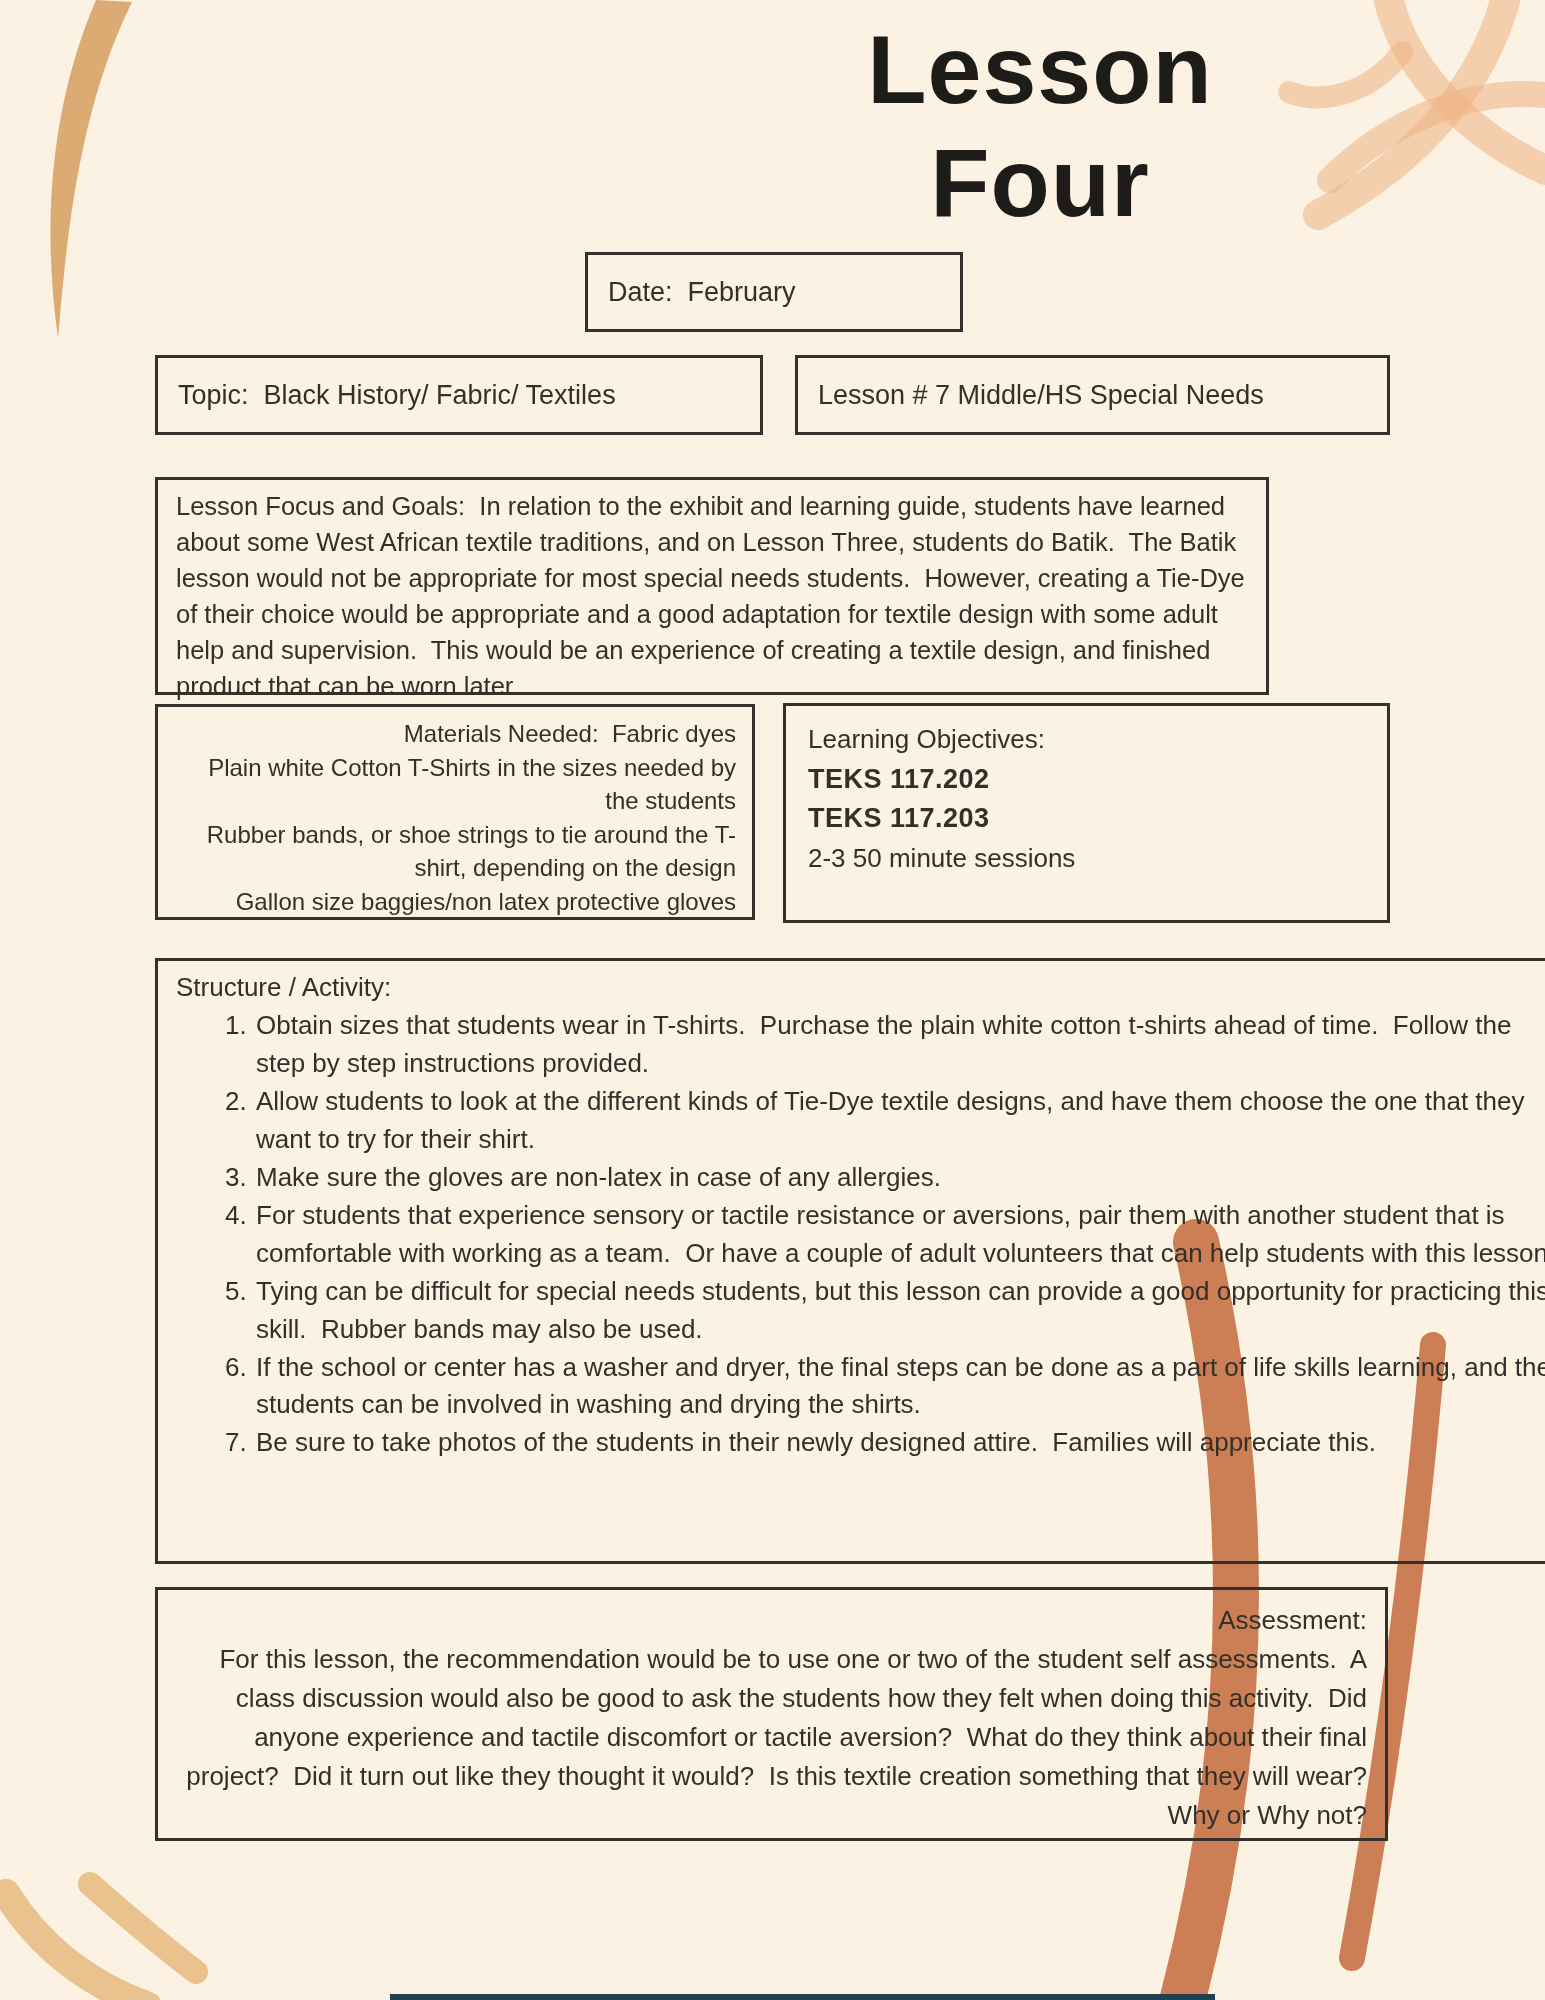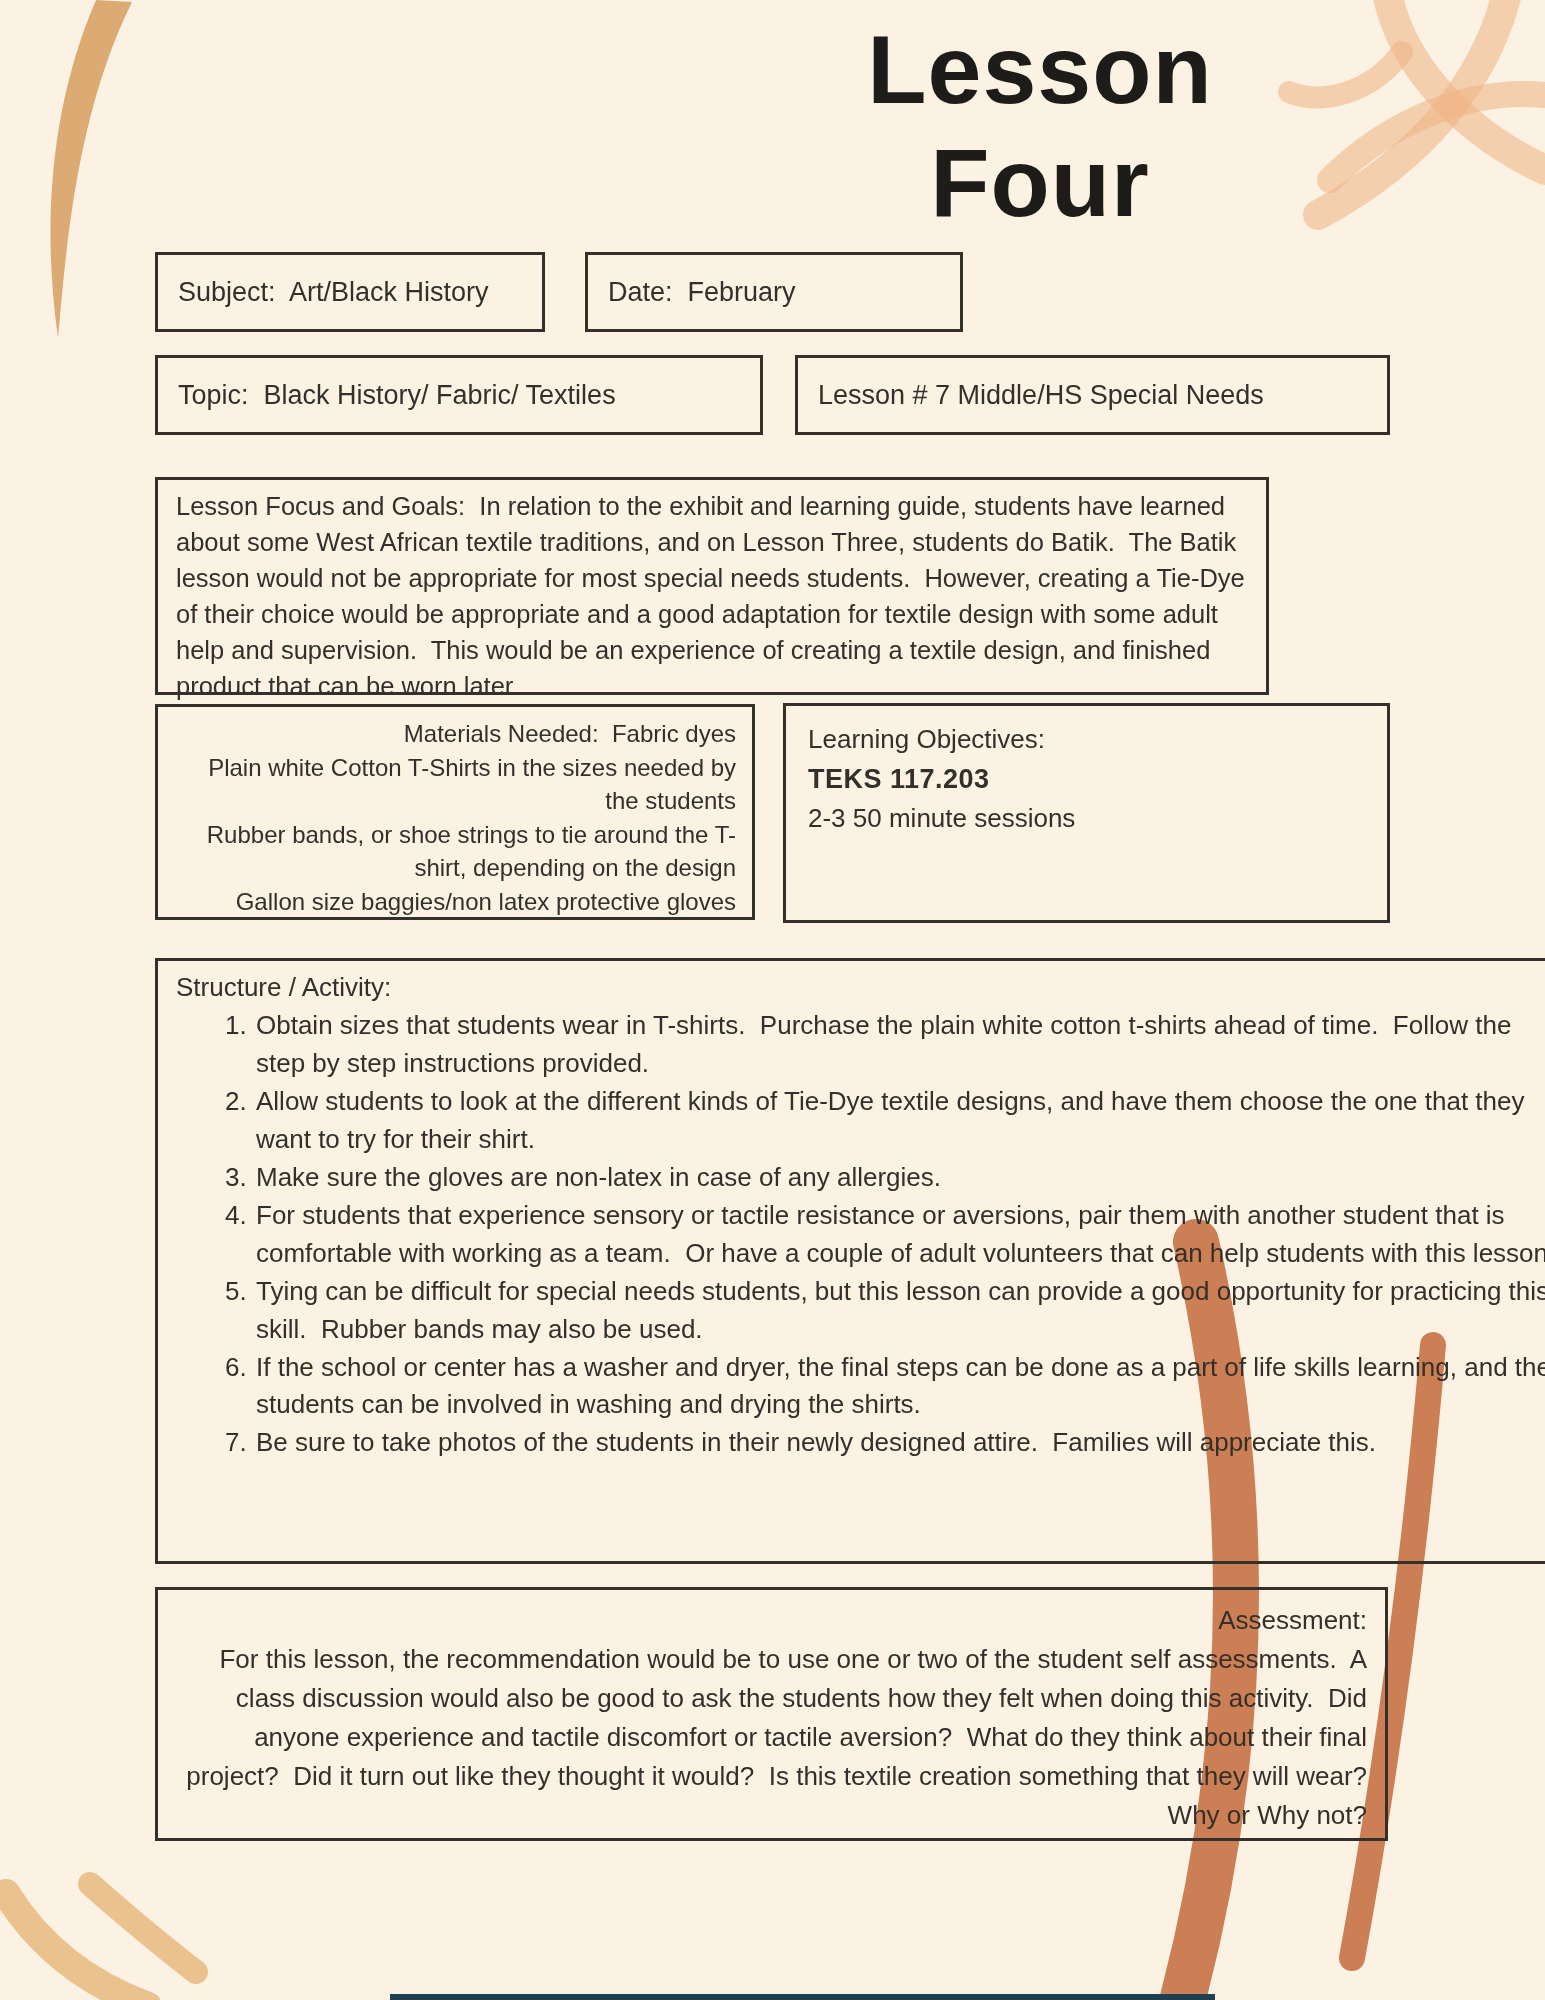--- a/index.html
+++ b/index.html
@@ -74,23 +74,20 @@
       <path d="M6,1893 Q55,1972 148,2006" stroke-width="28"></path>
       <path d="M90,1884 Q148,1935 196,1972" stroke-width="24"></path>
     </g>
   </svg>
 
   <div class="page-title">
     <div>Lesson</div>
     <div>Four</div>
   </div>
 
-  <div class="box meta-box" style="left:155px; top:252px; width:390px; height:80px;">
-    <span class="txt">Subject:  Art/Black History</span>
-  </div>
   <div class="box meta-box" style="left:585px; top:252px; width:378px; height:80px;">
     <span class="txt">Date:  February</span>
   </div>
 
   <div class="box meta-box" style="left:155px; top:355px; width:608px; height:80px;">
     <span class="txt">Topic:  Black History/ Fabric/ Textiles</span>
   </div>
   <div class="box meta-box" style="left:795px; top:355px; width:595px; height:80px;">
     <span class="txt">Lesson # 7 Middle/HS Special Needs</span>
   </div>
@@ -101,20 +98,21 @@
 
   <div class="box materials-box">
     <div class="txt">Materials Needed:  Fabric dyes</div>
     <div class="txt">Plain white Cotton T-Shirts in the sizes needed by the students</div>
     <div class="txt">Rubber bands, or shoe strings to tie around the T-shirt, depending on the design</div>
     <div class="txt">Gallon size baggies/non latex protective gloves</div>
   </div>
 
   <div class="box objectives-box">
     <div class="obj-line txt">Learning Objectives:</div>
+    <div class="obj-line teks txt">TEKS 117.202</div>
     <div class="obj-line teks txt">TEKS 117.203</div>
     <div class="obj-line txt">2-3 50 minute sessions</div>
   </div>
 
   <div class="box structure-box">
     <div class="txt">Structure / Activity:</div>
     <ol>
       <li class="txt">Obtain sizes that students wear in T-shirts.  Purchase the plain white cotton t-shirts ahead of time.  Follow the step by step instructions provided.</li>
       <li class="txt">Allow students to look at the different kinds of Tie-Dye textile designs, and have them choose the one that they want to try for their shirt.</li>
       <li class="txt">Make sure the gloves are non-latex in case of any allergies.</li>

